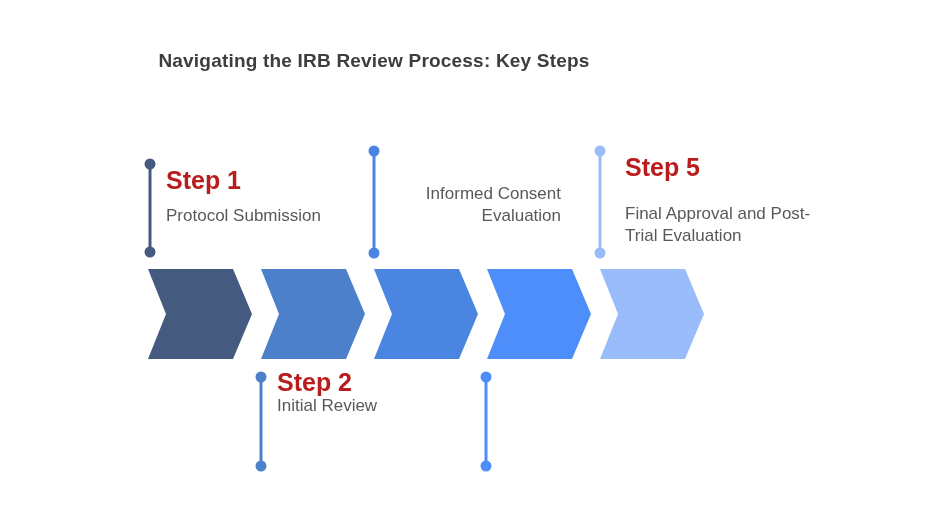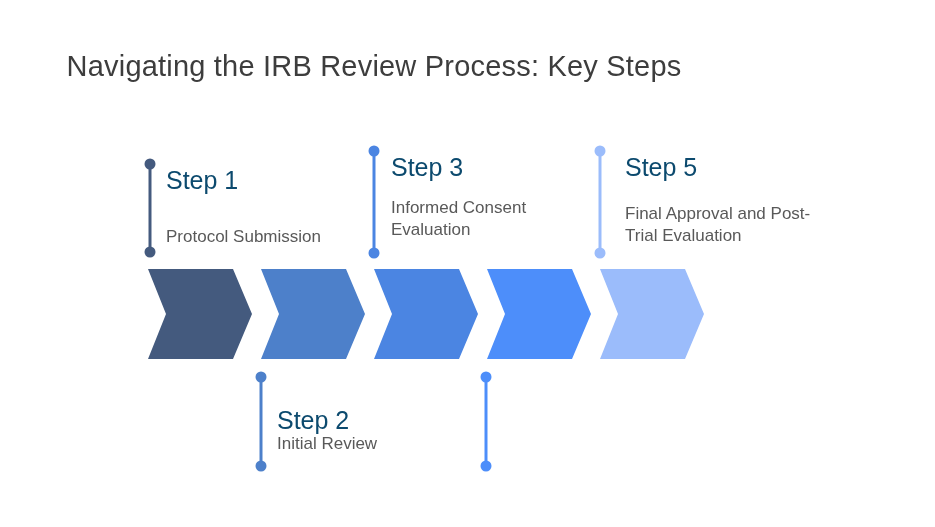--- a/index.html
+++ b/index.html
@@ -14,57 +14,57 @@
     height: 527px;
     background: #ffffff;
     overflow: hidden;
   }
   .title {
     position: absolute;
     left: 0;
     top: 50px;
     width: 748px;
     text-align: center;
-    font-size: 29px;
-    font-weight: normal;
+    font-size: 19px;
+    font-weight: bold;
     color: #3d3d3d;
     letter-spacing: 0.2px;
     margin: 0;
   }
   .diagram-svg {
     position: absolute;
     left: 0;
     top: 0;
     width: 935px;
     height: 527px;
   }
   .step-block {
     position: absolute;
     margin: 0;
   }
   .step-block h2 {
     margin: 0;
     font-size: 25px;
     line-height: 26px;
-    font-weight: normal;
-    color: #0c4a6e;
+    font-weight: bold;
+    color: #b91c1c;
   }
   .step-block p {
     margin: 0;
     font-size: 17px;
     line-height: 22px;
     color: #595959;
   }
   .step-block.top1 { left: 166px; top: 167px; width: 200px; }
-  .step-block.top1 p { margin-top: 33px; }
+  .step-block.top1 p { margin-top: 12px; }
   .step-block.top3 { left: 391px; top: 154px; width: 170px; }
-  .step-block.top3 p { margin-top: 17px; }
+  .step-block.top3 p { margin-top: 29px; text-align: right; }
   .step-block.top5 { left: 625px; top: 154px; width: 195px; }
   .step-block.top5 p { margin-top: 23px; }
-  .step-block.bottom2 { left: 277px; top: 407px; width: 200px; }
+  .step-block.bottom2 { left: 277px; top: 369px; width: 200px; }
   .step-block.bottom2 p { }
   .step-block.bottom4 { left: 503px; top: 392px; width: 210px; }
   .step-block.bottom4 p { margin-top: 18px; }
 </style>
 </head>
 <body>
 
 <div class="canvas">
 
   <h1 class="title">Navigating the IRB Review Process: Key Steps</h1>
@@ -102,21 +102,20 @@
     <h2>Step 1</h2>
     <p>Protocol Submission</p>
   </div>
 
   <div class="step-block bottom2">
     <h2>Step 2</h2>
     <p>Initial Review</p>
   </div>
 
   <div class="step-block top3">
-    <h2>Step 3</h2>
     <p>Informed Consent Evaluation</p>
   </div>
 
 
   <div class="step-block top5">
     <h2>Step 5</h2>
     <p>Final Approval and Post-Trial Evaluation</p>
   </div>
 
 </div>

